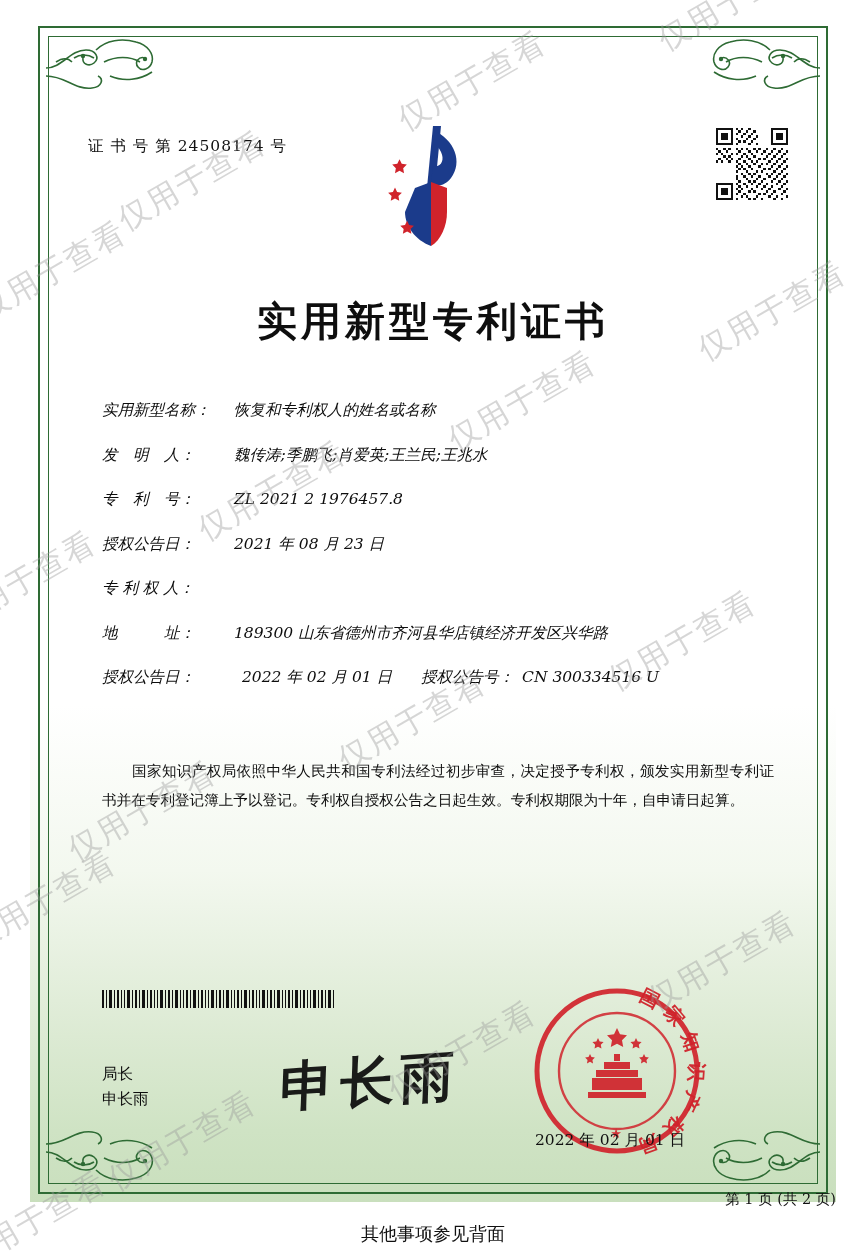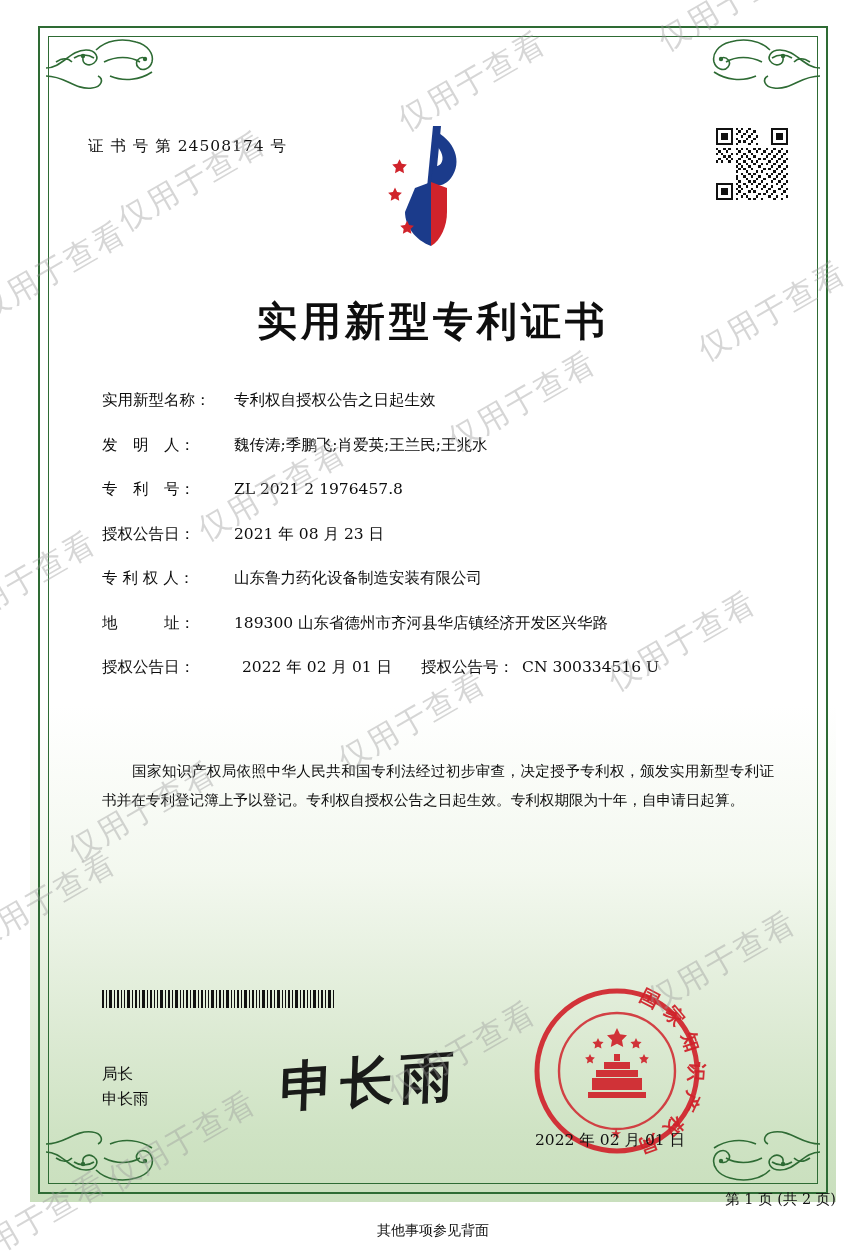--- a/index.html
+++ b/index.html
@@ -89,23 +89,24 @@
     font-weight: bold;
     letter-spacing: 4px;
     color: #0e0e0e;
     font-family: "DejaVu Serif", "Liberation Serif", serif;
   }
 
   
   .fields {
     position: absolute;
     left: 72px;
-    top: 372px;
+    top: 382px;
     right: 60px;
     font-family: "DejaVu Serif", "Liberation Serif", serif;
+    font-style: italic;
   }
   .row {
     display: flex;
     align-items: baseline;
     margin-bottom: 23.5px;
     font-size: 15.5px;
     color: #0d0d0d;
   }
   .row .lbl {
     width: 132px;
@@ -203,21 +204,21 @@
     font-size: 14.5px;
     color: #111;
   }
   .footer-note {
     position: absolute;
     left: 0;
     right: 0;
     top: 1222px;
     text-align: center;
     font-family: "DejaVu Serif", "Liberation Serif", serif;
-    font-size: 14px;
+    font-size: 18px;
     color: #111;
   }
 
   
   .wm-layer {
     position: absolute;
     left: 0; top: 0; right: 0; bottom: 0;
     pointer-events: none;
     overflow: hidden;
   }
@@ -509,37 +510,36 @@
             <rect x="26" y="28" width="1" height="1"></rect>
         </g>
       </svg>
     </div>
 
     <div class="title">实用新型专利证书</div>
 
     <div class="fields">
       <div class="row">
         <span class="lbl">实用新型名称：</span>
-        <span class="val">专利权自授权公告之日起生效</span>
+        <span class="val">恢复和专利权人的姓名或名称</span>
       </div>
       <div class="row">
         <span class="lbl">发　明　人：</span>
         <span class="val">魏传涛;季鹏飞;肖爱英;王兰民;王兆水</span>
       </div>
       <div class="row">
         <span class="lbl">专　利　号：</span>
         <span class="val">ZL 2021 2 1976457.8</span>
       </div>
       <div class="row">
         <span class="lbl">授权公告日：</span>
         <span class="val">2021 年 08 月 23 日</span>
       </div>
       <div class="row">
         <span class="lbl">专 利 权 人：</span>
-        <span class="val">山东鲁力药化设备制造安装有限公司</span>
       </div>
       <div class="row">
         <span class="lbl">地　　　址：</span>
         <span class="val">189300  山东省德州市齐河县华店镇经济开发区兴华路</span>
       </div>
       <div class="row">
         <span class="lbl">授权公告日：</span>
         <span class="val-2">2022 年 02 月 01 日</span>
         <span class="lbl-2">授权公告号：</span>
         <span class="val-2">CN 300334516 U</span>

